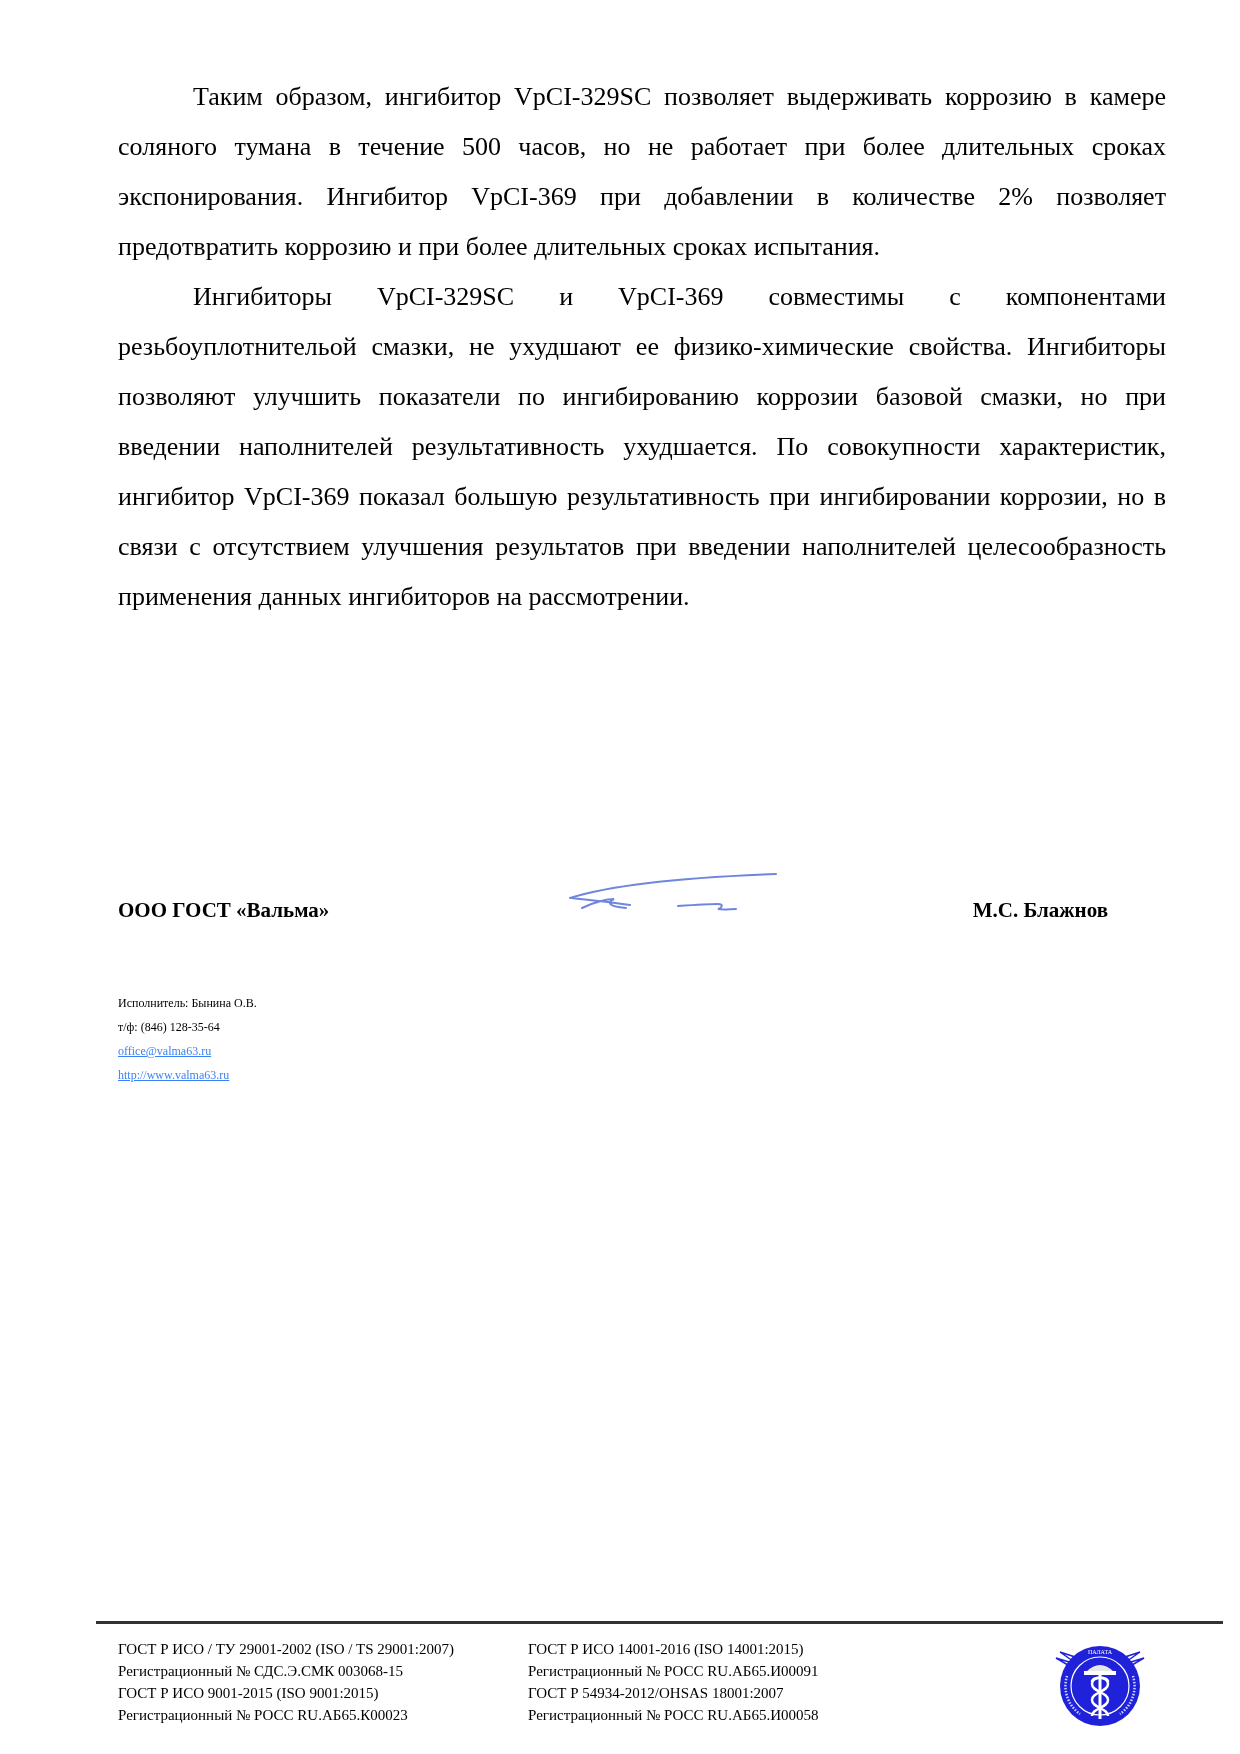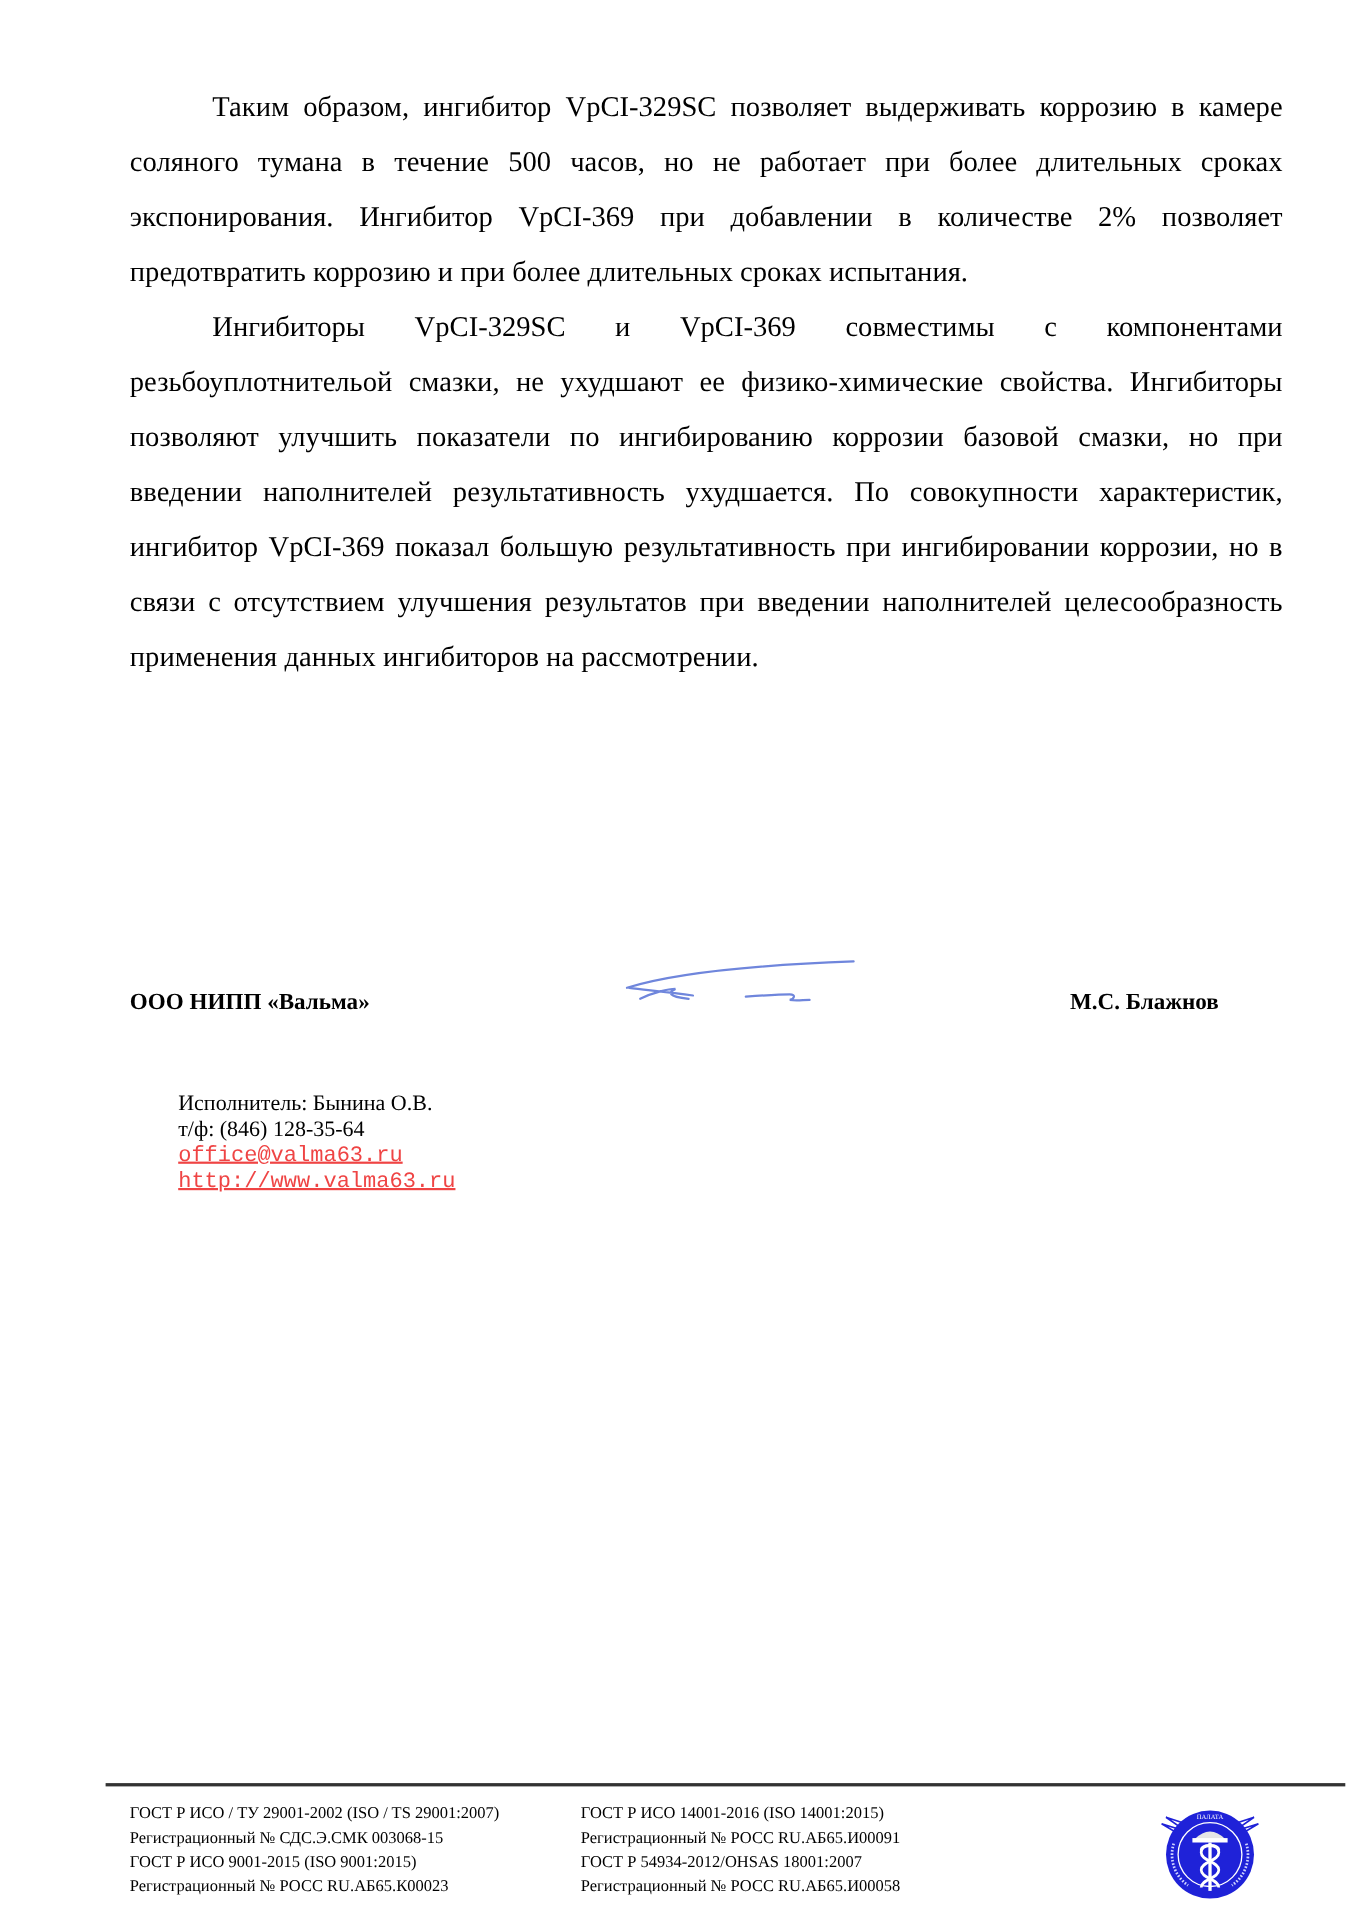--- a/index.html
+++ b/index.html
@@ -9,41 +9,41 @@
   .body-text { position: absolute; left: 118px; top: 72px; width: 1048px;
                font-size: 26px; line-height: 50px; }
   .para { margin: 0; text-align: justify; text-indent: 75px; }
   .closing { position: absolute; left: 118px; font-size: 21px; line-height: 32px; }
   .bold { font-weight: bold; }
   .sig-row { position: absolute; top: 898px; left: 118px; width: 990px; height: 32px;
              font-size: 21px; font-weight: bold; }
   .sig-row .org { position: absolute; left: 0; top: 0; }
   .sig-row .name { position: absolute; right: 0; top: 0; text-align: center; }
   .signature { position: absolute; left: 568px; top: 868px; width: 210px; height: 48px; }
-  .contact { position: absolute; left: 118px; top: 991px; font-size: 20px; line-height: 24px; margin-left: 44px; }
-  .contact a { color: #ef4444; text-decoration: underline; display: block; font-family: Liberation Mono, monospace; }
+  .contact { position: absolute; left: 118px; top: 991px; font-size: 12px; line-height: 24px; }
+  .contact a { color: #3b82f6; text-decoration: underline; display: block; }
   .footer-rule { position: absolute; left: 96px; top: 1621px; width: 1127px; height: 3px; background: #333; }
   .footer-col { position: absolute; top: 1638px; font-size: 15px; line-height: 22px; white-space: nowrap; }
   .footer-col.left { left: 118px; }
   .footer-col.right { left: 528px; }
   .logo { position: absolute; left: 1050px; top: 1636px; width: 100px; height: 96px; }
 </style>
 </head>
 <body>
 
 <div class="page">
 
   <div class="body-text">
     <p class="para">Таким образом, ингибитор VpCI-329SC позволяет выдерживать коррозию в камере соляного тумана в течение 500 часов, но не работает при более длительных сроках экспонирования. Ингибитор VpCI-369 при добавлении в количестве 2% позволяет предотвратить коррозию и при более длительных сроках испытания.</p>
     <p class="para">Ингибиторы VpCI-329SC и VpCI-369 совместимы с компонентами резьбоуплотнительой смазки, не ухудшают ее физико-химические свойства. Ингибиторы позволяют улучшить показатели по ингибированию коррозии базовой смазки, но при введении наполнителей результативность ухудшается. По совокупности характеристик, ингибитор VpCI-369 показал большую результативность при ингибировании коррозии, но в связи с отсутствием улучшения результатов при введении наполнителей целесообразность применения данных ингибиторов на рассмотрении.</p>
   </div>
 
 
   <div class="sig-row">
-    <span class="org">ООО НИПП «Вальма»</span>
+    <span class="org">ООО ГОСТ «Вальма»</span>
     <span class="name">М.С. Блажнов</span>
   </div>
 
   <svg class="signature" viewBox="0 0 210 48">
     <path d="M 2 30 C 40 18, 100 10, 208 6" fill="none" stroke="#6f86dc" stroke-width="2" stroke-linecap="round"></path>
     <path d="M 4 30 C 20 32, 40 34, 62 37 M 14 40 C 26 34, 40 31, 46 31 C 40 34, 38 38, 58 40" fill="none" stroke="#6f86dc" stroke-width="2" stroke-linecap="round"></path>
     <path d="M 110 38 C 125 37, 140 36, 150 36 C 156 36, 154 40, 150 41 C 156 42, 162 41, 168 41" fill="none" stroke="#6f86dc" stroke-width="2" stroke-linecap="round"></path>
   </svg>
 
   <div class="contact">

